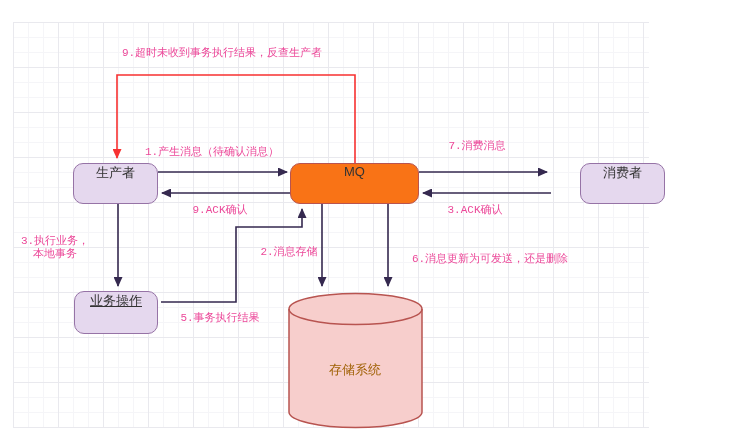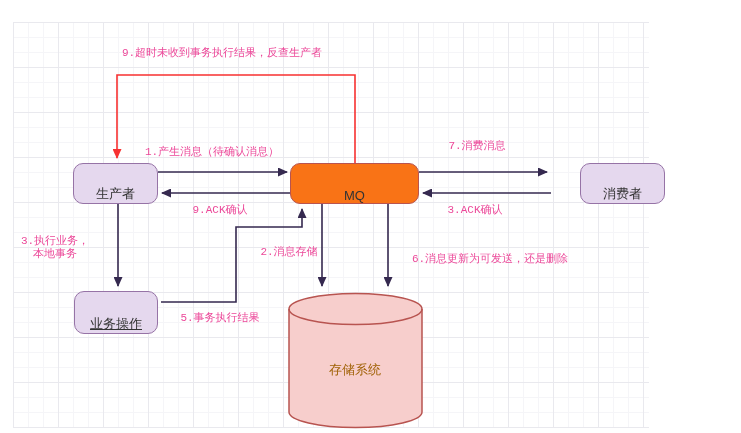--- a/index.html
+++ b/index.html
@@ -11,21 +11,21 @@
     position:absolute;left:13px;top:22px;width:636px;height:406px;
     background-image:
       linear-gradient(to right,#e9e9ee 1px,transparent 1px),
       linear-gradient(to bottom,#e9e9ee 1px,transparent 1px),
       linear-gradient(to right,#f5f5f8 1px,transparent 1px),
       linear-gradient(to bottom,#f5f5f8 1px,transparent 1px);
     background-size:45px 45px,45px 45px,15px 15px,15px 15px;
   }
   svg.edges{position:absolute;left:0;top:0;}
   .node{
-    position:absolute;display:flex;align-items:flex-end;justify-content:center;
+    position:absolute;display:flex;align-items:flex-start;justify-content:center;
     border-radius:10px;font-size:13px;color:#333333;box-sizing:border-box;
   }
   .node.purple{background:#E5D8EE;border:1.5px solid #9673A6;}
   .node.pink{background:#f97316;border:1.5px solid #B85450;}
   .node-producer{left:73px;top:163px;width:85px;height:41px;}
   .node-mq{left:290px;top:163px;width:129px;height:41px;}
   .node-consumer{left:580px;top:163px;width:85px;height:41px;}
   .node-business{left:74px;top:291px;width:84px;height:43px;text-decoration:underline;}
   .lbl{
     position:absolute;transform:translateX(-50%);white-space:nowrap;

